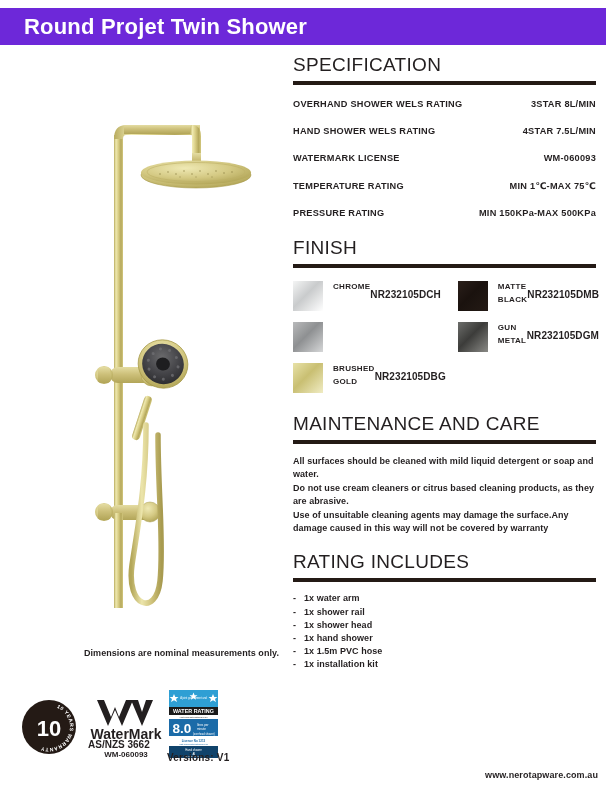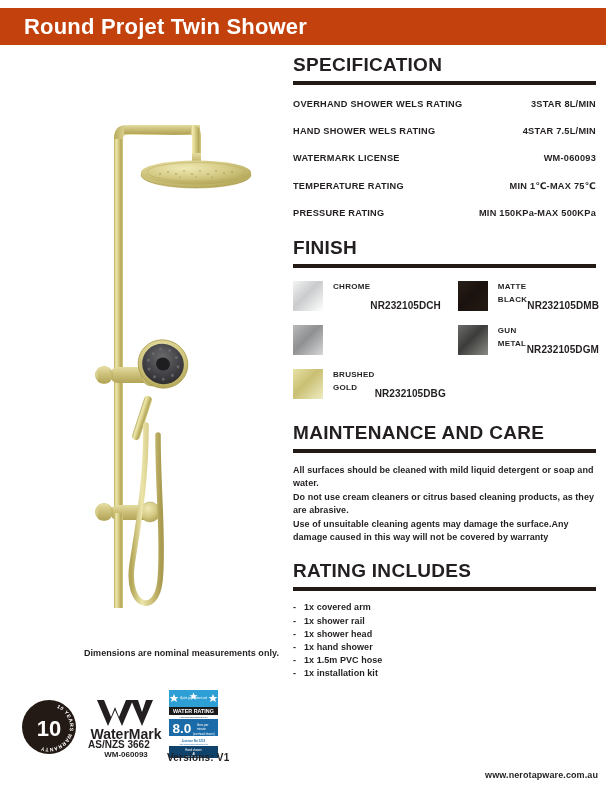--- a/index.html
+++ b/index.html
@@ -9,33 +9,33 @@
     font-family:"Liberation Sans","DejaVu Sans",sans-serif;
     color:#231f20;
     position:relative;
     overflow:hidden;
   }
   .page{position:relative;width:615px;height:801px;}
 
   
   .titlebar{
     position:absolute;left:0;top:8px;width:606px;height:37px;
-    background:#c2410c;
+    background:#6d28d9;
     display:flex;align-items:center;
   }
   .titlebar .title{
     color:#ffffff;font-size:22px;font-weight:bold;
     letter-spacing:.2px;padding-left:24px;
     white-space:nowrap;
   }
 
   
   .rightcol{position:absolute;left:293px;top:52px;width:303px;}
   .sec-h{
-    font-size:19px;font-weight:bold;letter-spacing:.3px;
+    font-size:19px;font-weight:normal;letter-spacing:.3px;
     color:#231f20;margin:0;line-height:26px;
   }
   .rule{
     height:4px;background:#241a15;width:100%;
     margin-top:3px;margin-bottom:0;
   }
 
   
   .spec{margin-top:14px;}
   .spec-row{
@@ -51,21 +51,21 @@
   .finish-grid{
     display:grid;grid-template-columns:1fr 1fr;
     column-gap:12px;row-gap:10px;margin-top:12px;
   }
   .fin{display:flex;align-items:flex-start;}
   .sw{
     width:30px;height:30px;flex:0 0 30px;margin-right:10px;margin-top:1px;
   }
   .fin-txt{display:flex;justify-content:center;}
   .fin-name{font-size:8px;font-weight:bold;letter-spacing:.3px;line-height:13px;}
-  .fin-code{font-size:10px;font-weight:bold;letter-spacing:.1px;line-height:16px;margin-top:18px;}
+  .fin-code{font-size:10px;font-weight:bold;letter-spacing:.1px;line-height:16px;margin-top:7px;}
 
   
   .maint{margin-top:18px;}
   .maint p{
     margin:0;font-size:9px;font-weight:bold;line-height:13.4px;
     letter-spacing:.05px;
   }
   .maint .first{margin-top:11px;}
 
   
@@ -291,21 +291,21 @@
           <p>Use of unsuitable cleaning agents may damage the surface.Any damage caused in this way will not be covered by warranty</p>
         </div>
     </div>
 
     <div class="packing">
       <div class="sec-h">RATING INCLUDES</div>
       <div class="rule"></div>
       <div class="pk-list" id="pack-body">
           <div class="pk-item">
             <span class="pk-dash">-</span>
-            <span>1x covered arm</span>
+            <span>1x water arm</span>
           </div>
           <div class="pk-item">
             <span class="pk-dash">-</span>
             <span>1x shower rail</span>
           </div>
           <div class="pk-item">
             <span class="pk-dash">-</span>
             <span>1x shower head</span>
           </div>
           <div class="pk-item">

